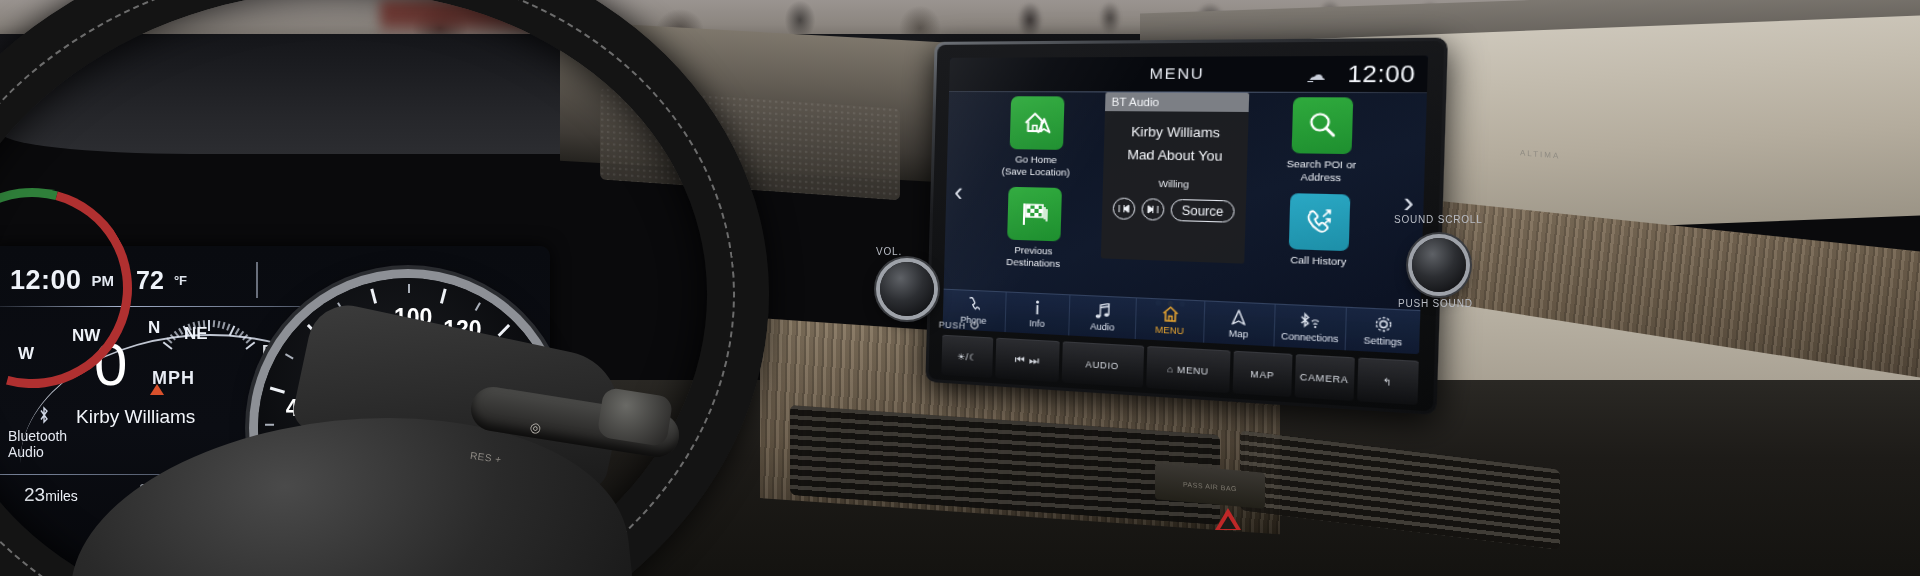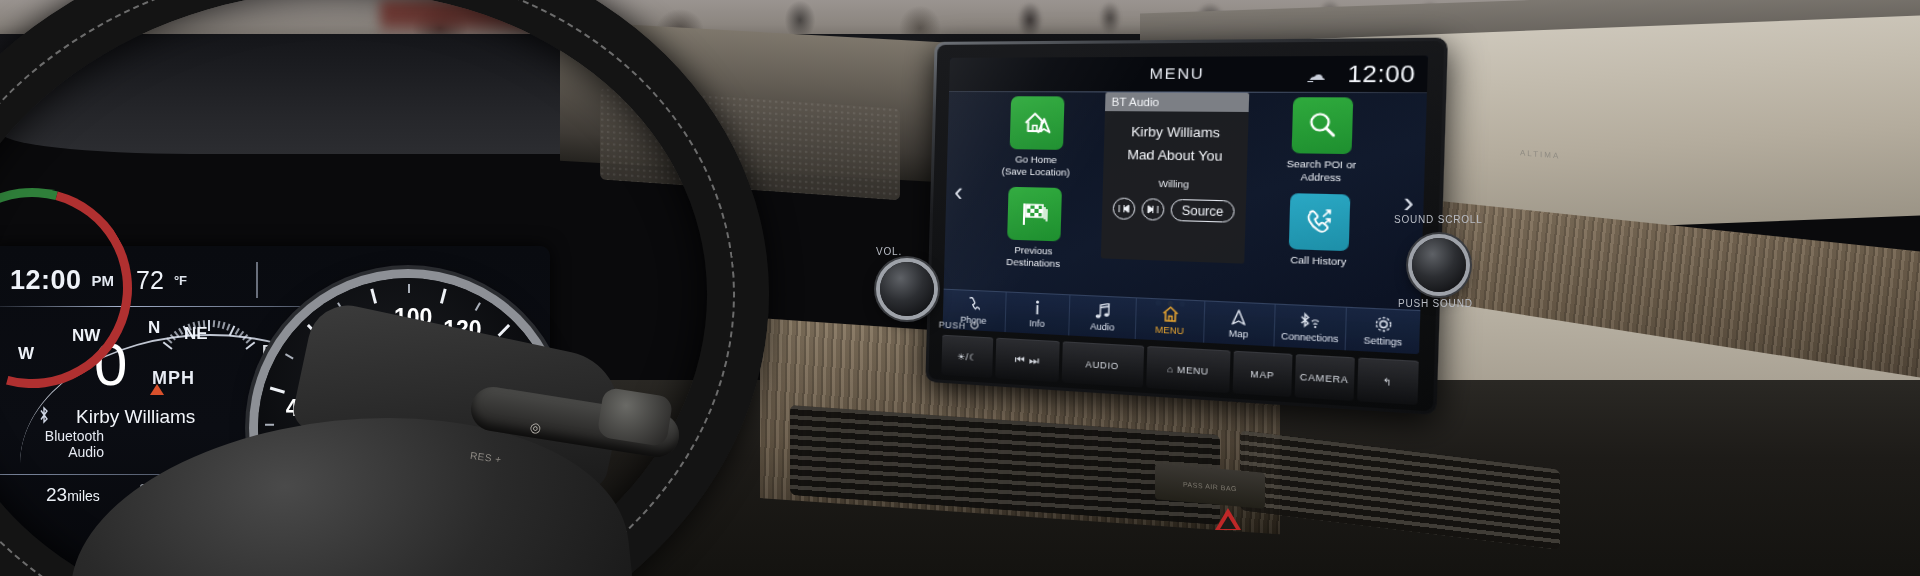--- a/index.html
+++ b/index.html
@@ -179,21 +179,21 @@
     box-shadow: 0 0 18px rgba(0,0,0,.9);
   }
   .cl-topbar {
     position: absolute; left: 8px; top: 16px; width: 260px; height: 36px;
     display:flex; align-items:center; gap:10px; padding-left: 10px;
     border-left: 2px solid rgba(200,210,230,.75);
     border-right: 2px solid rgba(200,210,230,.5);
   }
   .cl-time { color:#eef2f8; font-size: 27px; font-weight: 600; letter-spacing:.5px; }
   .cl-ampm { color:#e3e8f0; font-size: 15px; font-weight:600; }
-  .cl-temp { color:#eef2f8; font-size: 25px; font-weight:400; margin-left: 12px;}
+  .cl-temp { color:#eef2f8; font-size: 25px; font-weight:700; margin-left: 12px;}
   .cl-tempunit { color:#dfe4ec; font-size: 13px; font-weight:600; vertical-align: super;}
   .cl-rule {
     position:absolute; left:0; top:60px; width: 430px; height:1px;
     background: linear-gradient(90deg, rgba(160,175,205,.1), rgba(190,205,235,.85) 30%, rgba(120,135,165,.2));
   }
   .compass {
     position:absolute; left: 10px; top: 62px; width: 420px; height: 80px;
   }
   .compass-arc {
     position:absolute; left: 20px; top: 26px; width: 380px; height: 130px;
@@ -206,24 +206,24 @@
   .cp-label { position:absolute; color:#eef2f8; font-size:17px; font-weight:600; }
   .cp-caret { position:absolute; left:150px; top:76px; width:0;height:0;
     border-left:7px solid transparent;border-right:7px solid transparent;border-bottom:11px solid #d9512c; }
   .cl-speed {
     position:absolute; left: 104px; top: 84px; color:#ffffff; font-size: 60px; font-weight: 300;
     font-family:"Liberation Sans", sans-serif;
   }
   .cl-speed-unit { position:absolute; left: 162px; top: 122px; color:#e8ecf4; font-size: 18px; font-weight:600; letter-spacing:1px;}
   .cl-track { position:absolute; left:86px; top:160px; color:#f2f5fa; font-size: 19px; }
   .cl-bt-icon { position:absolute; left: 48px; top: 160px; color:#cfd6e4; font-size: 18px; }
-  .cl-bt-label { position:absolute; left: 18px; top: 182px; color:#e6eaf2; font-size: 14px; text-align:right; width:96px; line-height:1.15;}
+  .cl-bt-label { position:absolute; left: 18px; top: 182px; color:#e6eaf2; font-size: 14px; text-align:left; width:96px; line-height:1.15;}
   .cl-rule2 { position:absolute; left:0; top:228px; width: 380px; height:1px;
     background: linear-gradient(90deg, rgba(170,185,215,.75), rgba(120,135,165,.15)); }
-  .cl-miles { position:absolute; left: 34px; top: 238px; color:#eef2f8; font-size: 19px; margin-left: 22px; }
+  .cl-miles { position:absolute; left: 34px; top: 238px; color:#eef2f8; font-size: 19px; }
   .cl-miles small { font-size: 14px; }
   .cl-gear {
     position:absolute; left: 150px; top: 238px; color:#e9edf5; font-size: 26px; font-weight:600;
     border:2px solid rgba(220,228,240,.7); padding: 0 8px; border-radius:3px; line-height:1.05;
   }
 
   
   .tach {
     position:absolute; left: -68px; top: 188px; width: 200px; height: 200px;
     border-radius: 50%;

